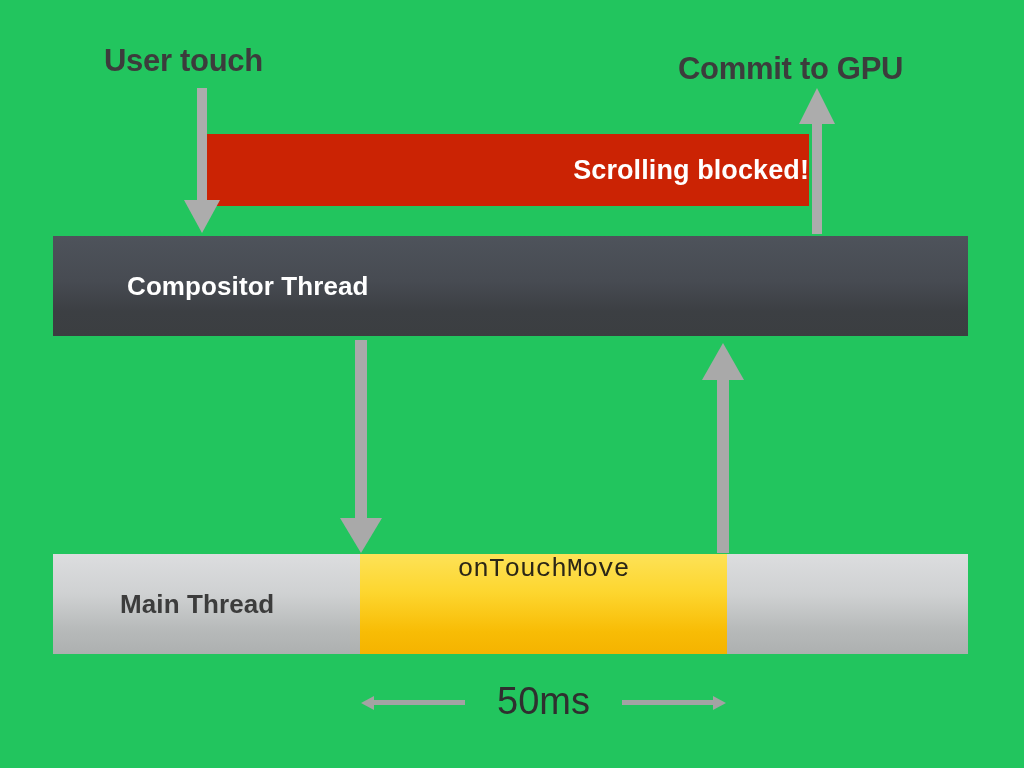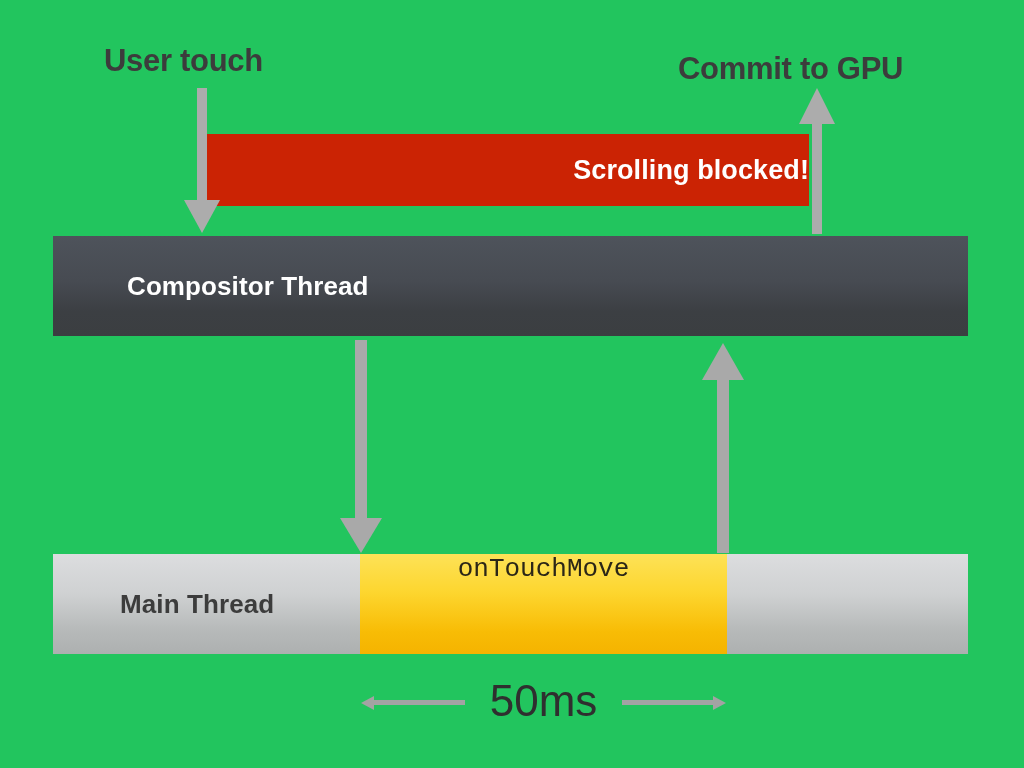--- a/index.html
+++ b/index.html
@@ -127,21 +127,21 @@
     width: 367px;
     height: 48px;
   }
   #measure-label {
     position: absolute;
     left: 0;
     top: 0;
     width: 367px;
     text-align: center;
     font-family: "Liberation Sans", sans-serif;
-    font-size: 44px;
+    font-size: 38px;
     color: #2f2f2f;
     line-height: 42px;
   }
 
   
   #arrow-layer {
     position: absolute;
     left: 0;
     top: 0;
     width: 1024px;

